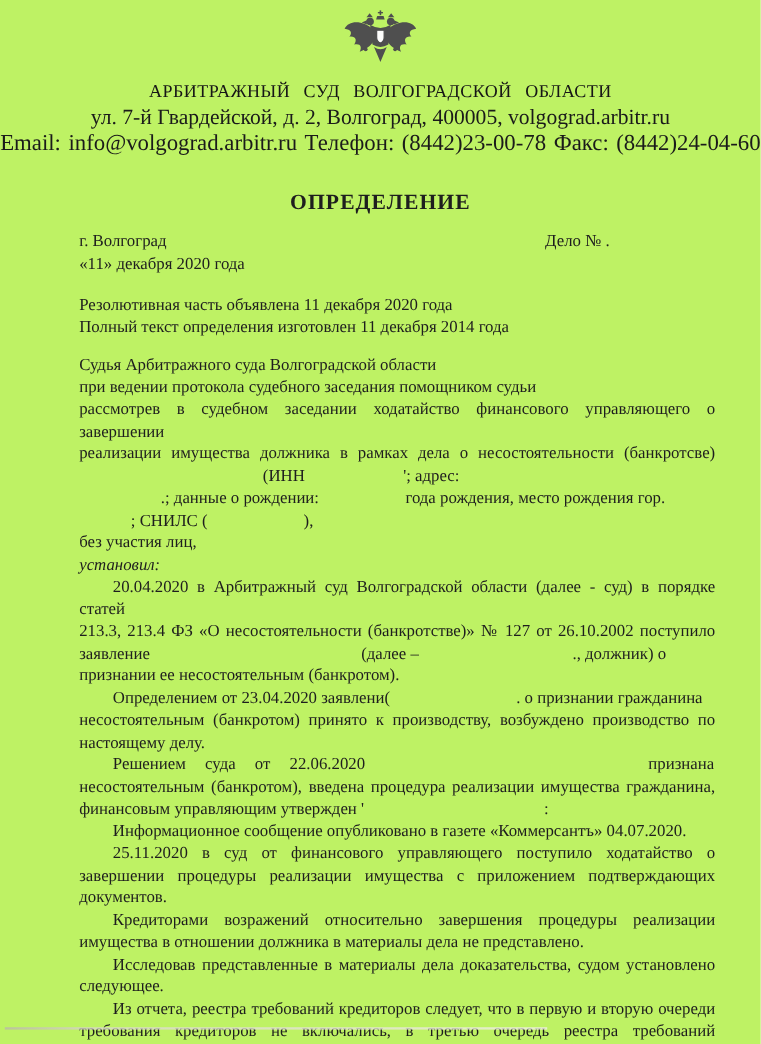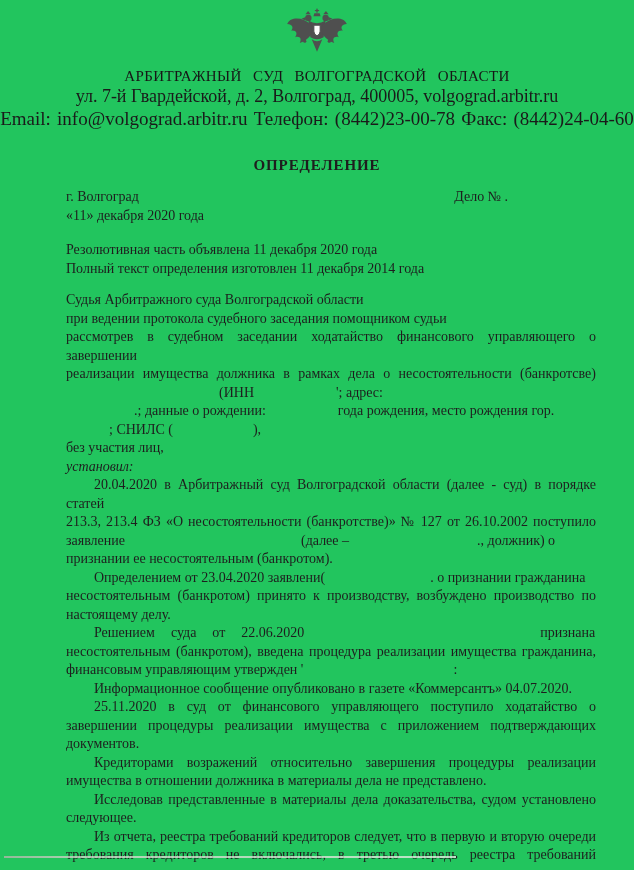--- a/index.html
+++ b/index.html
@@ -1,37 +1,37 @@
 <!DOCTYPE html>
 <html><head>
 <meta charset="utf-8">
 <style>
   html,body{margin:0;padding:0;background:#ffffff;}
   .page{
     position:relative;
     width:634px;height:870px;
-    background:#22c55e;
+    background:#bef264;
     overflow:hidden;
     font-family:"Liberation Serif","DejaVu Serif",serif;
     color:#1e1e1e;
   }
   
   .letterhead{text-align:center;padding-top:8px;}
   .emblem{display:inline-block;width:68px;height:53px;}
   .court-name{
     margin-top:3px;
     font-size:15px;letter-spacing:.4px;word-spacing:7px;
     color:#161616;white-space:nowrap;
   }
   .court-addr{font-size:18px;margin-top:1px;color:#1a1a1a;}
   .court-contact{font-size:19px;margin-top:1px;color:#1a1a1a;word-spacing:1.5px;}
   
   .doc-title{
     margin-top:27px;text-align:center;
-    font-size:15px;font-weight:bold;letter-spacing:.9px;
+    font-size:18px;font-weight:bold;letter-spacing:.9px;
   }
   
   .content{padding:0 38px 0 66px;}
   .meta-row{
     display:flex;justify-content:space-between;align-items:baseline;
     margin-top:14px;line-height:18.5px;font-size:14px;
   }
   .meta-row .case{margin-right:88px;}
   .ln{font-size:14px;line-height:18.5px;min-height:18.5px;}
   .l{text-align:left;}

